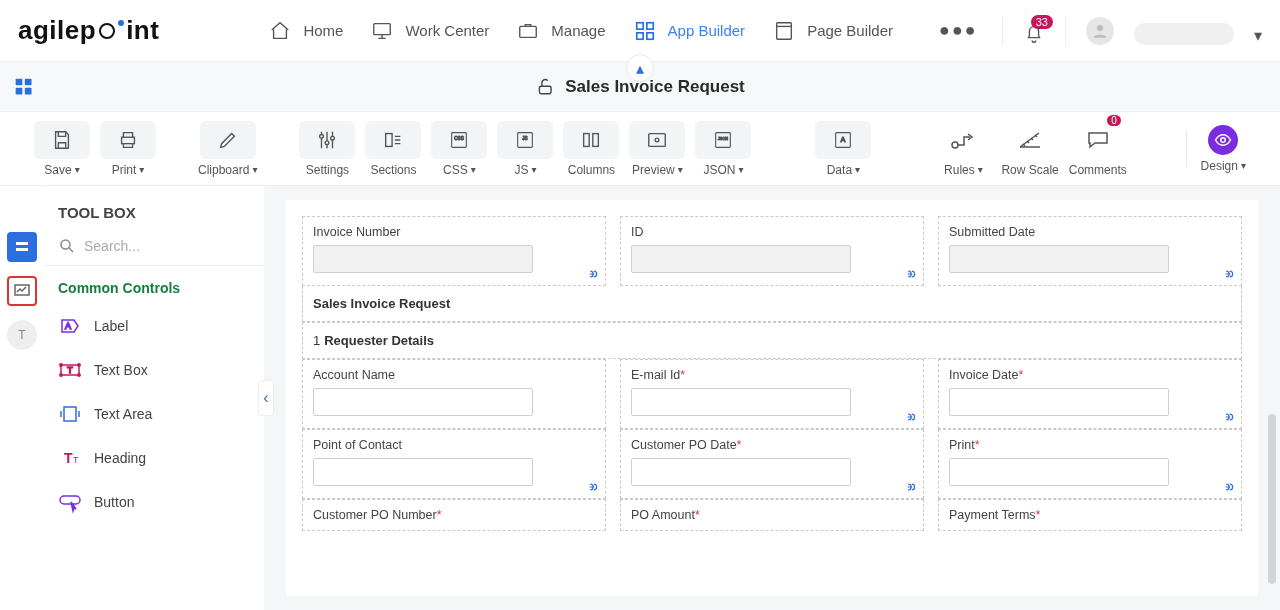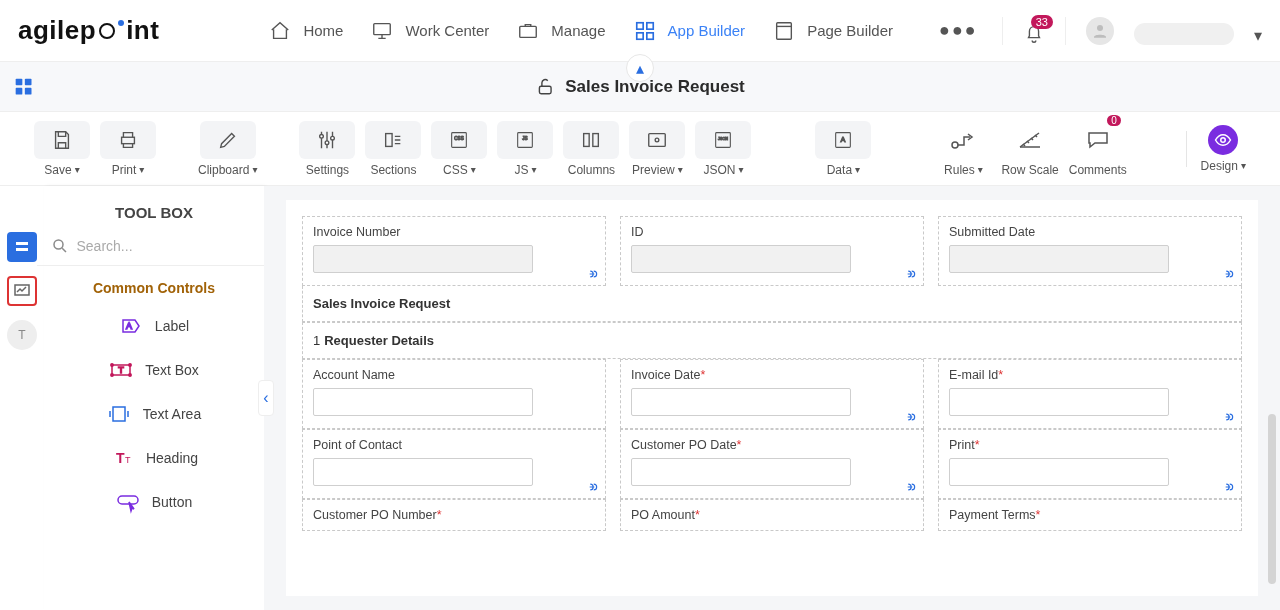--- a/index.html
+++ b/index.html
@@ -42,26 +42,26 @@
 .comment-badge .cnt{position:absolute;top:-6px;right:6px;background:#c2185b;color:#fff;border-radius:8px;font-size:10px;padding:0 4px;}
 
 
 .workspace{display:flex;height:calc(610px - 62px - 50px - 74px);position:relative;}
 .rail{width:44px;background:#fff;display:flex;flex-direction:column;align-items:center;padding-top:46px;gap:14px;}
 .rail-btn{width:30px;height:30px;border-radius:4px;display:flex;align-items:center;justify-content:center;color:#555;}
 .rail-btn.filled{background:#2a6ee0;color:#fff;}
 .rail-btn.redbox{border:2px solid #d33;}
 .rail-btn.ghost{background:#eee;border-radius:50%;}
 
-.toolbox{width:220px;background:#fff;box-shadow:2px 0 4px rgba(0,0,0,.05);display:flex;flex-direction:column;align-items:center;}
+.toolbox{width:220px;background:#fff;box-shadow:2px 0 4px rgba(0,0,0,.05);display:flex;flex-direction:column;}
 .toolbox-h{padding:18px 14px 10px;font-weight:700;font-size:15px;color:#444;}
 .toolbox-search{padding:6px 14px 10px;border-bottom:1px solid #eee;display:flex;align-items:center;gap:8px;color:#8a8a8a;}
 .toolbox-search input{border:none;outline:none;font-size:14px;flex:1;color:#555;}
 .toolbox-search input::placeholder{color:#aaa;}
-.cc-h{padding:14px 14px 8px;font-weight:600;font-size:14px;color:#a16207;}
+.cc-h{padding:14px 14px 8px;font-weight:600;font-size:14px;color:#15803d;}
 .cc-item{display:flex;align-items:center;gap:12px;padding:10px 14px;cursor:pointer;font-size:14px;color:#444;}
 .cc-item svg{width:24px;height:24px;}
 
 .collapse-handle{position:absolute;left:258px;top:50%;transform:translateY(-50%);width:16px;height:36px;border-radius:4px;background:#fff;border:1px solid #eee;display:flex;align-items:center;justify-content:center;color:#2a6ee0;cursor:pointer;z-index:3;}
 
 .canvas-wrap{flex:1;background:#f5f6f8;padding:14px 22px 14px 22px;overflow:auto;}
 .canvas{background:#fff;min-height:100%;padding:16px 16px 0 16px;}
 .row3{display:grid;grid-template-columns:1fr 1fr 1fr;gap:14px;}
 .dashed{border:1px dashed #c9c9c9;}
 .cell{position:relative;padding:8px 10px 12px 10px;}
@@ -525,30 +525,30 @@
       <div class="dashed sec-title">
         <span class="num">1</span><span>Requester Details</span>
       </div>
 
       <div class="row3">
         <div class="cell dashed">
           <div class="fld-label"><span>Account Name</span></div>
           <div class="fld-input"></div>
         </div>
         <div class="cell dashed">
-          <div class="fld-label"><span>Invoice Date</span><span class="req">*</span></div>
+          <div class="fld-label"><span>E-mail Id</span><span class="req">*</span></div>
           <div class="fld-input"></div>
           <span class="link-ico">
               <svg viewBox="0 0 24 24" fill="none" stroke="#2a6ee0" stroke-width="2">
                 <path d="M9 7a5 5 0 1 1 0 10M15 17a5 5 0 1 0 0-10M8 12h8"></path>
               </svg>
             </span>
         </div>
         <div class="cell dashed">
-          <div class="fld-label"><span>E-mail Id</span><span class="req">*</span></div>
+          <div class="fld-label"><span>Invoice Date</span><span class="req">*</span></div>
           <div class="fld-input"></div>
           <span class="link-ico">
               <svg viewBox="0 0 24 24" fill="none" stroke="#2a6ee0" stroke-width="2">
                 <path d="M9 7a5 5 0 1 1 0 10M15 17a5 5 0 1 0 0-10M8 12h8"></path>
               </svg>
             </span>
         </div>
       </div>
 
       <div class="row3">

